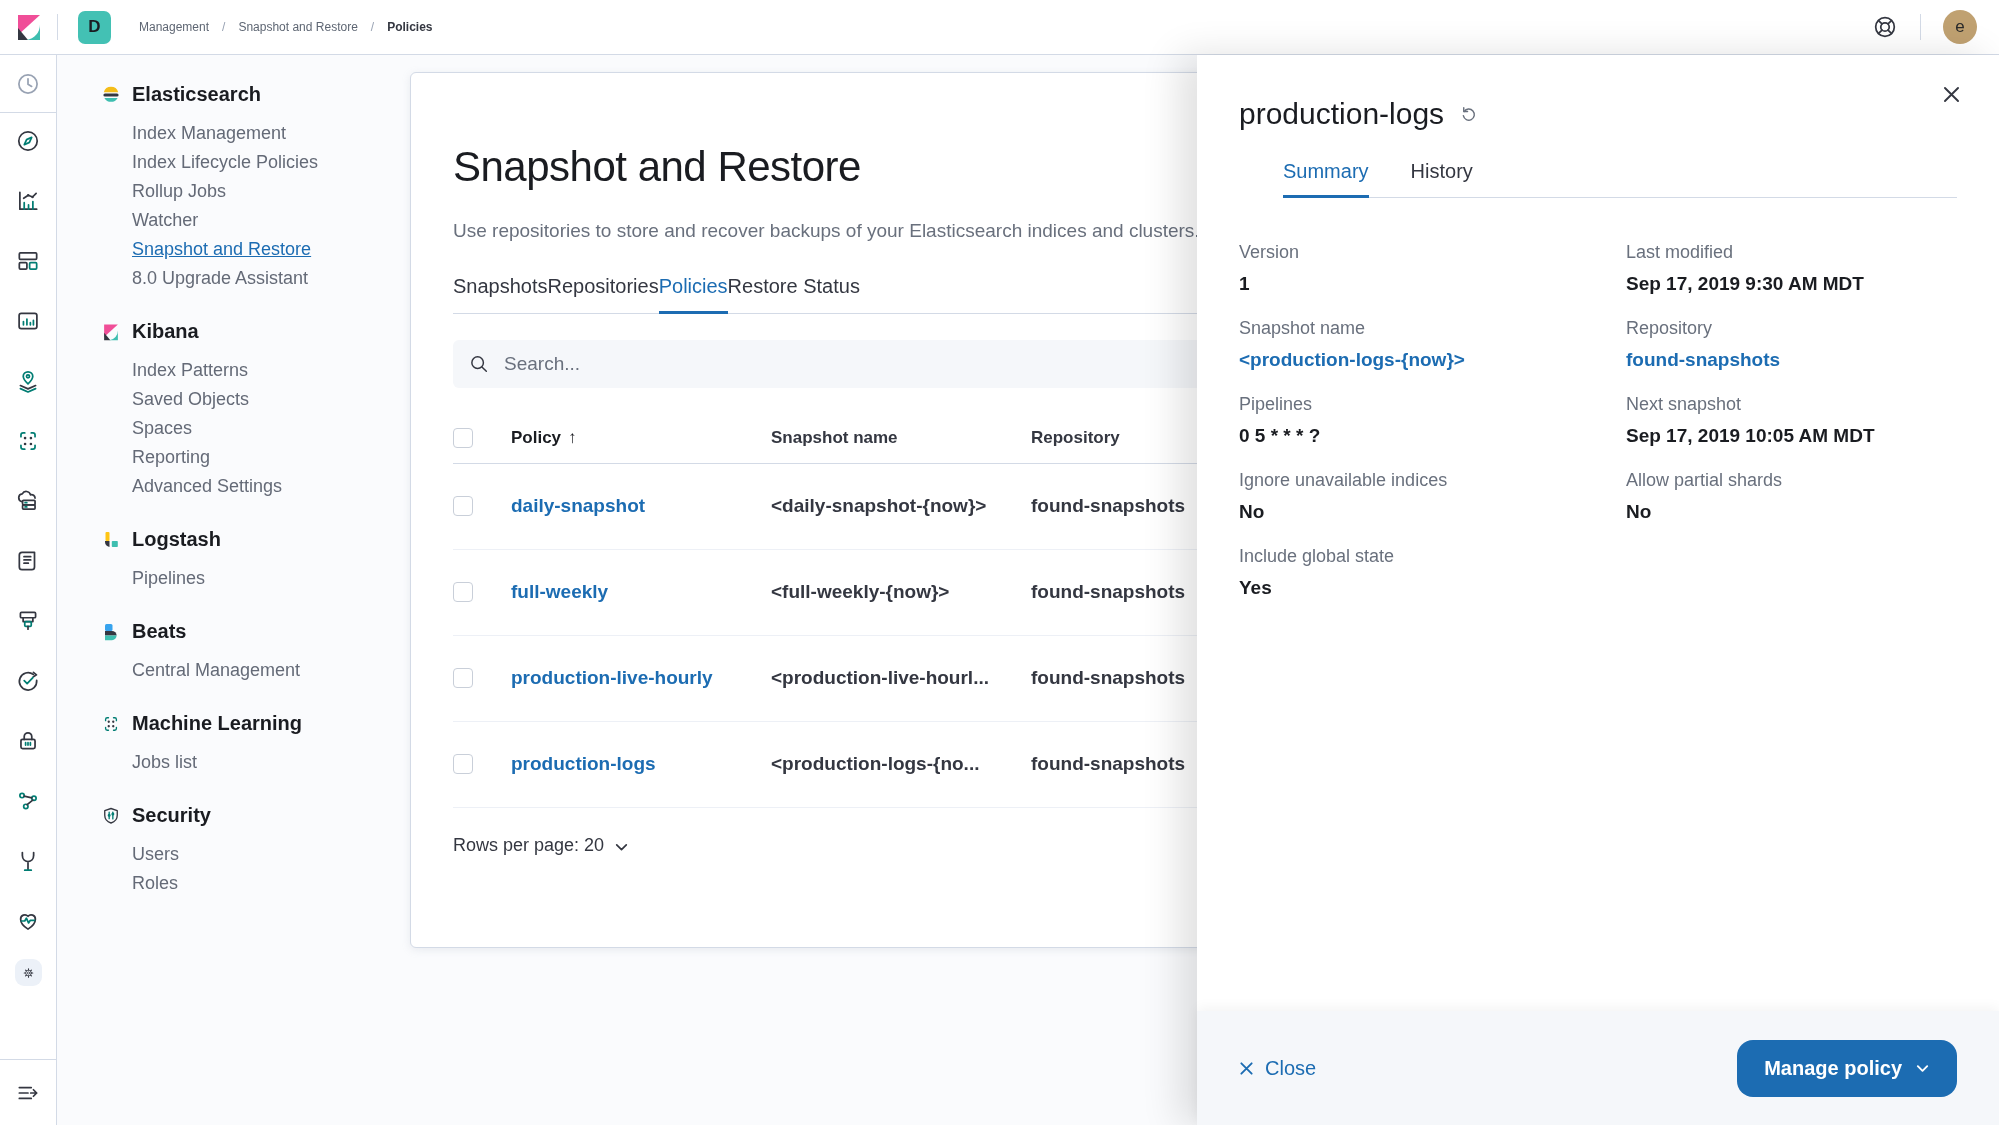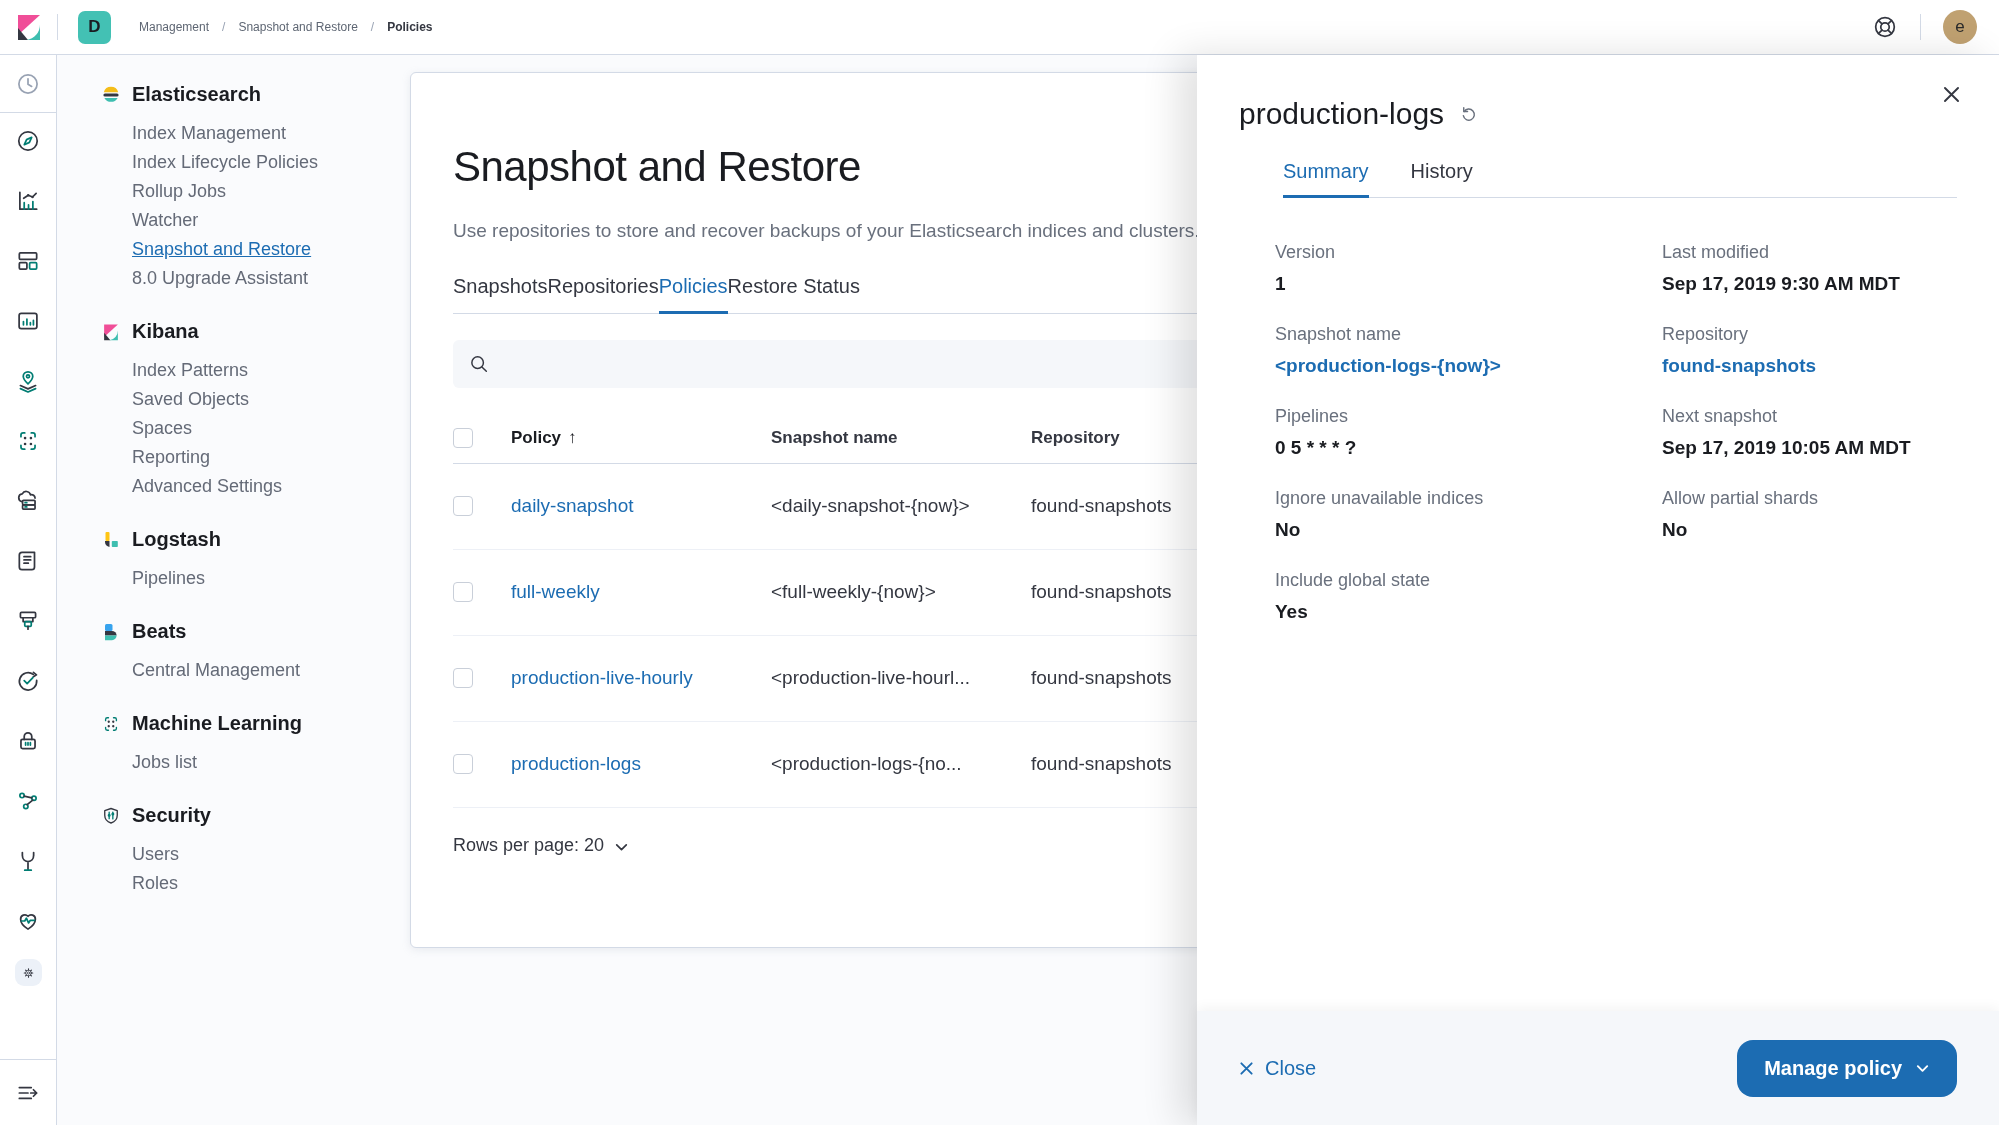--- a/index.html
+++ b/index.html
@@ -65,41 +65,41 @@
   .tab.active::after { content:""; position:absolute; left:0; right:0; bottom:-1px; height:3px; background:var(--accent); }
   .searchbar { margin-top:26px; width:1286px; height:48px; background:#F5F7FA; border-radius:6px;
                display:flex; align-items:center; padding:0 15px; gap:12px; }
   .searchbar input { flex:1; border:none; outline:none; background:transparent; font-size:19px;
                      color:#343741; font-family:inherit; }
   .searchbar input::placeholder { color:#69707D; }
 
   .tbl { margin-top:26px; width:1286px; }
   .thead { display:flex; align-items:center; height:50px; border-bottom:1px solid #D3DAE6;
            font-size:17px; font-weight:700; color:#1a1c21; }
-  .trow { display:flex; align-items:center; height:86px; border-bottom:1px solid #EDF0F6; font-size:19px; }
+  .trow { display:flex; align-items:center; height:86px; border-bottom:1px solid #EDF0F6; font-size:19px;font-weight:bold; }
   .col-check { width:58px; }
   .col-policy { width:260px; }
   .col-snap { width:260px; color:#343741; }
   .col-repo { width:240px; color:#343741; }
   .checkbox { width:20px; height:20px; border:1px solid #C9CFD9; border-radius:4px; background:#fff; cursor:pointer; }
   .link { color:var(--accent); text-decoration:none; cursor:pointer; }
   .sort-arrow { font-weight:400; margin-left:7px; }
   .rows-per { margin-top:27px; display:flex; align-items:flex-end; gap:9px; font-size:18px;
               color:#343741; cursor:pointer; width:fit-content; }
 
   
   .flyout { position:absolute; left:1197px; top:55px; right:0; bottom:0; background:#fff;
             box-shadow:-18px 0 36px rgba(0,0,0,0.12); z-index:60; }
   .fly-body { padding:42px 42px 0 42px; }
   .fly-close { position:absolute; top:26px; right:34px; cursor:pointer; padding:4px; }
   .fly-title-row { display:flex; align-items:center; gap:15px; }
   .fly-title { font-size:30px; font-weight:400; color:#1a1c21; }
   .fly-tabs { margin-top:29px; display:flex; gap:42px; border-bottom:1px solid #D3DAE6;margin-left:44px; }
   .fly-tabs .tab { font-size:20px; padding-bottom:14px; }
-  .details { margin-top:44px; display:grid; grid-template-columns:387px 1fr; row-gap:29px;margin-left:36px; }
+  .details { margin-top:44px; display:grid; grid-template-columns:387px 1fr; row-gap:23px; }
   .dt-label { font-size:18px; color:#69707D; }
   .dt-value { margin-top:10px; font-size:19px; font-weight:700; color:#1a1c21; }
   .dt-value.link { color:var(--accent); }
   .fly-footer { position:absolute; bottom:0; left:0; right:0; height:114px; background:#F5F7FA;
                 display:flex; align-items:center; justify-content:space-between; padding:0 42px;
                 box-shadow:0 -3px 12px rgba(0,0,0,0.05); }
   .close-link { display:flex; align-items:center; gap:11px; font-size:20px; color:var(--accent); cursor:pointer; }
   .primary-btn { display:flex; align-items:center; gap:13px; height:57px; padding:0 27px;
                  background:var(--accent); border:none; border-radius:16px; color:#fff;
                  font-size:20px; font-weight:700; font-family:inherit; cursor:pointer; }
@@ -378,20 +378,21 @@
     <div class="tab">Repositories</div>
     <div class="tab active">Policies</div>
     <div class="tab">Restore Status</div>
   </div>
 
   <div class="searchbar">
     <svg class="ic" width="22" height="22" viewBox="0 0 24 24">
       <circle cx="10.5" cy="10.5" r="6.3"></circle>
         <path d="M15.2 15.2L20 20"></path>
     </svg>
+    <input type="text" placeholder="Search..." style="">
   </div>
 
   <div class="tbl">
     <div class="thead">
       <div class="col-check">
           <div class="checkbox"></div>
         </div>
       <div class="col-policy">
         <span>Policy</span><span class="sort-arrow">↑</span>
       </div>

